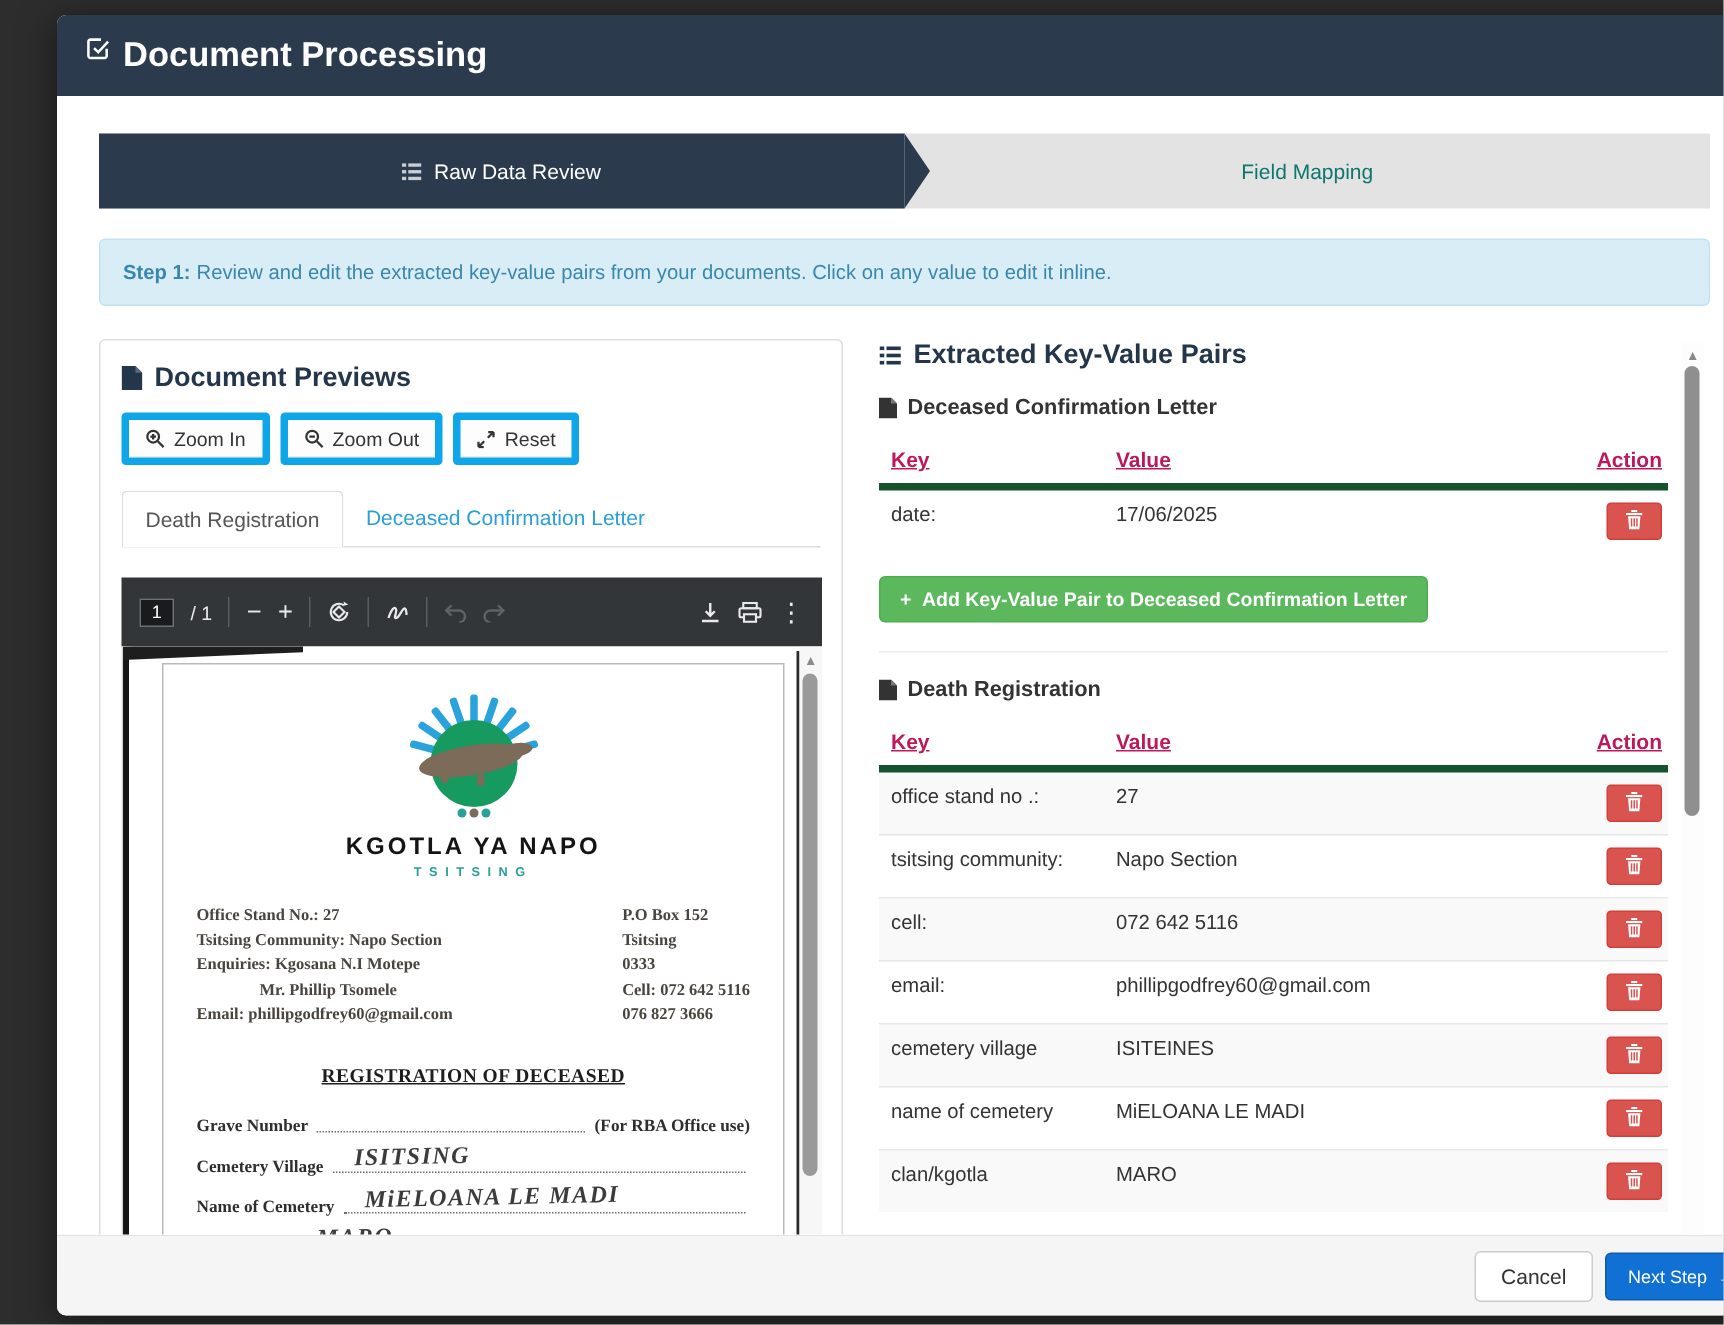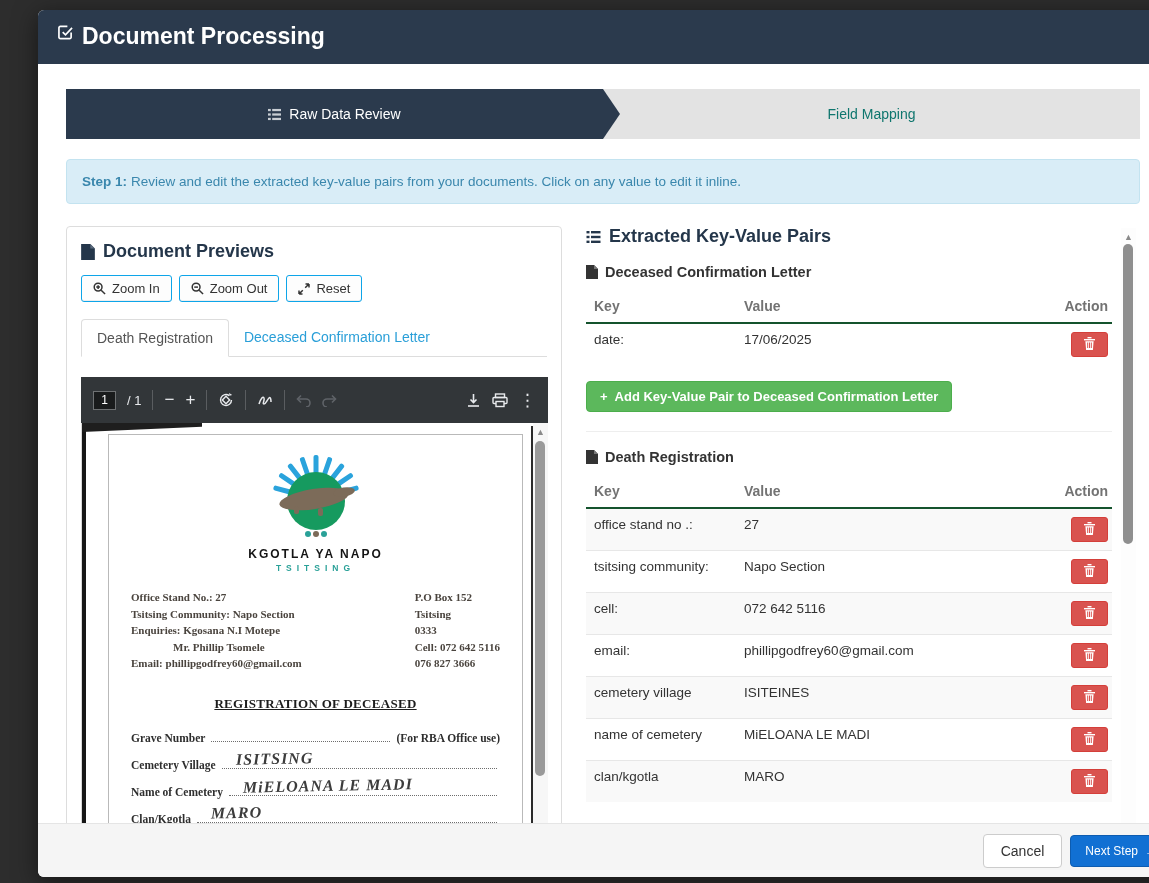--- a/index.html
+++ b/index.html
@@ -40,21 +40,21 @@
   .alert b { margin-right:4px; }
 
   
   .cols { display:flex; margin-top:22px; gap:24px; align-items:flex-start; }
 
   .card { width:496px; border:1px solid #ddd; border-radius:4px; padding:14px 14px 20px 14px; background:#fff; }
   .card h2, .rpanel h2 { font-size:18px; font-weight:bold; color:#24364a; display:flex; align-items:center; gap:8px; }
 
   .btnrow { margin-top:13px; display:flex; gap:7px; }
   .btn-sm { display:inline-flex; align-items:center; gap:6px; font-size:13px; color:#333;
-            background:#fdfdfd; border:1px solid #0ea5e9; border-radius:3px; padding:5px 11px; cursor:pointer;
+            background:#fdfdfd; border:5px solid #0ea5e9; border-radius:3px; padding:5px 11px; cursor:pointer;
             box-shadow:inset 0 -1px 0 rgba(0,0,0,.06); }
 
   .tabs { margin-top:17px; display:flex; border-bottom:1px solid #ddd; }
   .tab { padding:10px 15px; font-size:14px; cursor:pointer; }
   .tab.active { border:1px solid #ddd; border-bottom:1px solid #fff; border-radius:4px 4px 0 0;
                 margin-bottom:-1px; background:#fff; color:#555; }
   .tab.link { color:#2a9fd8; }
 
   
   .pdf { margin-top:20px; width:467px; }
@@ -69,21 +69,21 @@
 
   .viewer { position:relative; height:500px; background:#fff; border-left:1px solid #d8d8d8; overflow:hidden; }
   .scan { position:absolute; left:0; top:3px; right:15px; bottom:0; background:#fff;
           border-left:4px solid #161616; border-right:2px solid #2a2a2a; }
   .scan::before { content:""; position:absolute; left:-4px; top:-3px; width:120px; height:9px; background:#1e1e1e;
                   transform:skewY(-2.5deg); transform-origin:left; }
   .page { position:absolute; left:22px; right:8px; top:8px; bottom:-40px; border:1px solid #b9b9b9; background:#fff;
           padding:14px 22px 0 22px; }
 
   .logo { text-align:center; }
-  .logoname { font-size:12px; font-weight:bold; letter-spacing:2px; color:#141414; margin-top:2px; }
+  .logoname { font-size:16px; font-weight:bold; letter-spacing:2px; color:#141414; margin-top:2px; }
   .logosub { font-size:8.5px; font-weight:bold; letter-spacing:5px; color:#2aa198; margin-top:2px; }
 
   .addr { display:flex; justify-content:space-between; margin-top:16px; font-family:"Liberation Serif", serif;
           font-weight:bold; font-size:11px; color:#4a443e; line-height:1.5; }
   .addr .ind { padding-left:42px; }
 
   .ftitle { text-align:center; margin-top:24px; font-family:"Liberation Serif", serif; font-weight:bold;
             font-size:13px; color:#1d1d1d; text-decoration:underline; letter-spacing:.3px; }
 
   .ffields { margin-top:16px; font-family:"Liberation Serif", serif; }
@@ -96,21 +96,21 @@
   .sb-scan { right:0; background:#f7f7f7; }
   .sb-scan .thumb { top:18px; height:335px; background:#9a9a9a; }
 
   
   .rpanel { flex:1; position:relative; padding-right:28px; }
   .sb-rpanel { right:4px; top:2px; bottom:-600px; }
   .sb-rpanel .thumb { top:16px; height:300px; }
 
   .sect { margin-top:17px; font-size:14.5px; font-weight:bold; color:#333; display:flex; align-items:center; gap:7px; }
   table.kv { width:100%; border-collapse:collapse; margin-top:10px; }
-  .kv th { text-align:left; font-size:14px; color:#737373; padding:8px 8px; border-bottom:2px solid #14532d; }
+  .kv th { text-align:left; font-size:14px; color:#be185d; padding:8px 8px; border-bottom:5px solid #14532d;text-decoration:underline; }
   .kv th.act, .kv td.act { text-align:right; padding-right:4px; width:62px; }
   .kv td { font-size:13.5px; color:#333; padding:8px 8px; border-top:1px solid #e7e7e7; vertical-align:top; }
   .kv tr.odd td { background:#f9f9f9; }
   .kv td.key { width:150px; }
   .btn-del { background:#d9534f; border:1px solid #d43f3a; border-radius:3px; padding:4px 12px 3px 12px; cursor:pointer; }
   .btn-add { margin-top:16px; background:#5cb85c; border:1px solid #4cae4c; border-radius:4px; color:#fff;
              font-size:13px; font-weight:bold; padding:7px 13px; cursor:pointer; display:inline-flex; gap:7px; align-items:center; }
   .divider { border:none; border-top:1px solid #eee; margin:19px 0 2px 0; }
 
   

